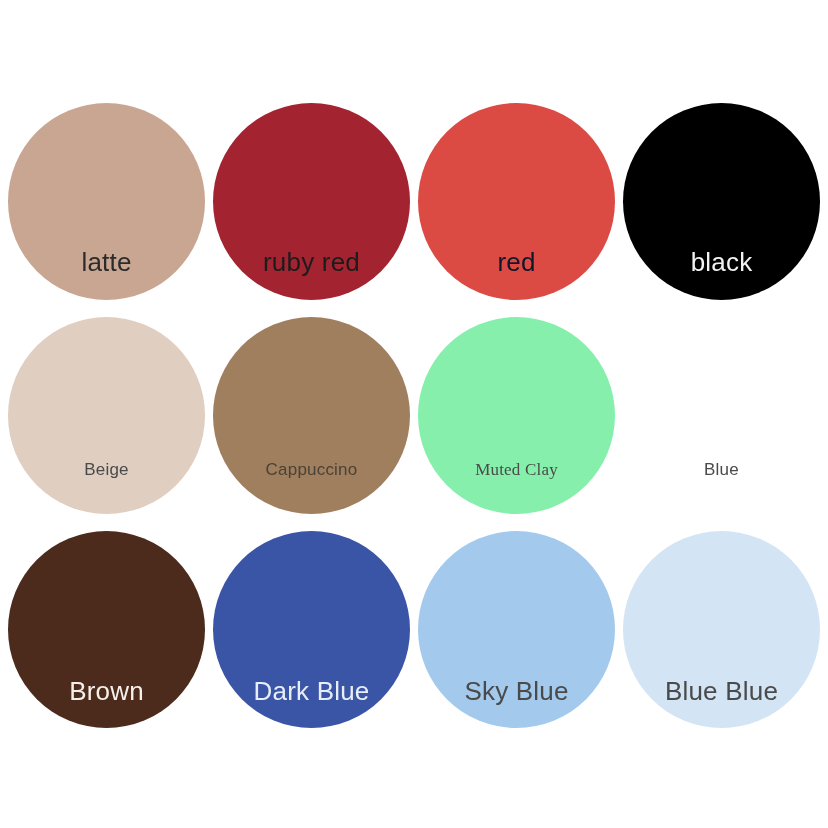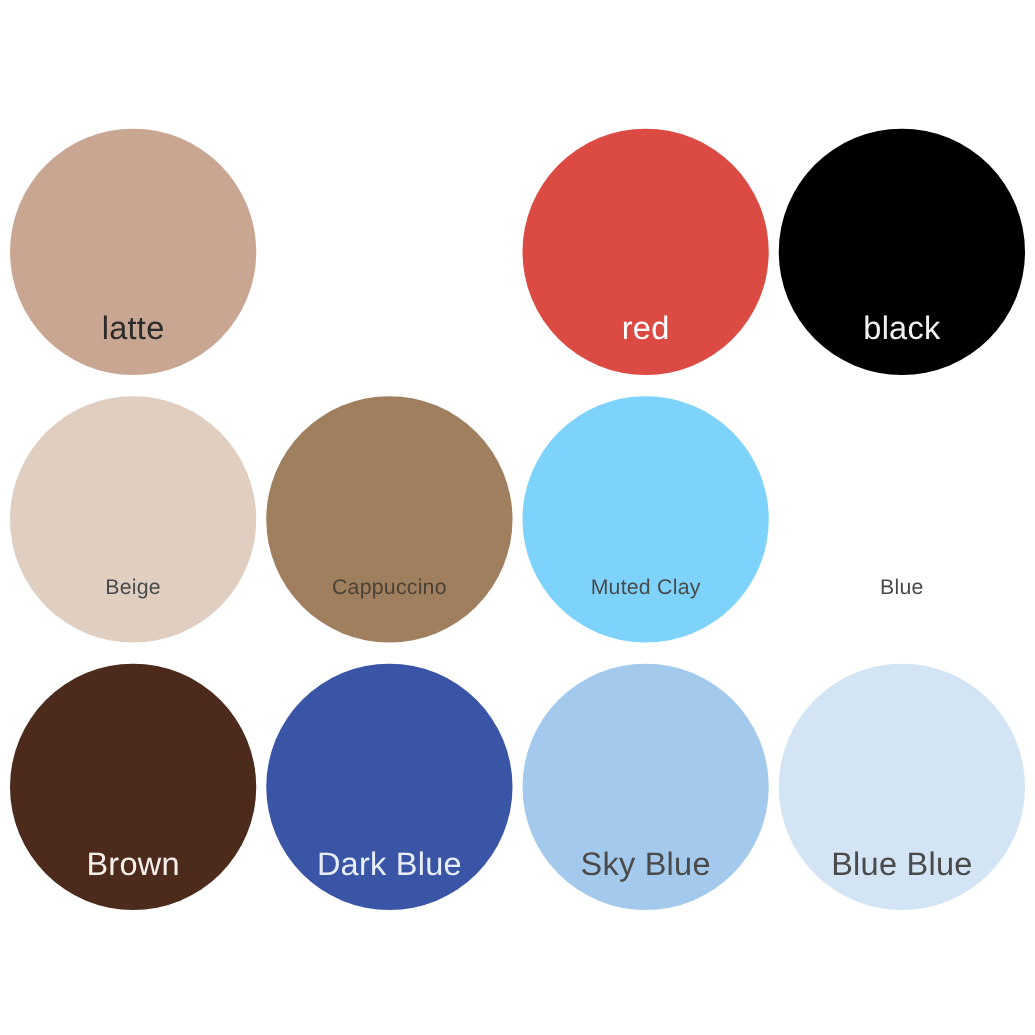--- a/index.html
+++ b/index.html
@@ -77,36 +77,39 @@
 </style>
 </head>
 <body style="background: rgb(255, 255, 255);">
 
 <div id="palette-board" style="background: rgb(255, 255, 255);">
 
   <div class="swatch-row" id="swatch-row-1">
     <div class="swatch swatch-col-0" style="background: rgb(201, 166, 146);">
       <span class="swatch-label" style="color: rgb(43, 43, 43);">latte</span>
     </div>
+    <div class="swatch swatch-col-1" style="background: rgb(163, 36, 48);">
+      <span class="swatch-label" style="color: rgb(28, 28, 28);">ruby red</span>
+    </div>
     <div class="swatch swatch-col-2" style="background: rgb(220, 74, 68);">
-      <span class="swatch-label" style="color: #ffffff;">red</span>
+      <span class="swatch-label" style="color: #0f172a;">red</span>
     </div>
     <div class="swatch swatch-col-3" style="background: rgb(0, 0, 0);">
       <span class="swatch-label" style="color: rgb(242, 242, 242);">black</span>
     </div>
   </div>
 
   <div class="swatch-row" id="swatch-row-2">
     <div class="swatch swatch-col-0" style="background: rgb(224, 206, 192);">
       <span class="swatch-label" style="color: rgb(74, 74, 74);">Beige</span>
     </div>
     <div class="swatch swatch-col-1" style="background: rgb(160, 127, 94);">
       <span class="swatch-label" style="color: rgb(74, 66, 54);">Cappuccino</span>
     </div>
-    <div class="swatch swatch-col-2" style="background: #7dd3fc;">
+    <div class="swatch swatch-col-2" style="background: #86efac; font-family: Liberation Serif, serif;">
       <span class="swatch-label" style="color: rgb(74, 74, 74);">Muted Clay</span>
     </div>
     <div class="swatch swatch-col-3 swatch-invisible" style="background: rgb(255, 255, 255);">
       <span class="swatch-label" style="color: rgb(74, 74, 74);">Blue</span>
     </div>
   </div>
 
   <div class="swatch-row" id="swatch-row-3">
     <div class="swatch swatch-col-1" style="background: rgb(58, 85, 165);">
       <span class="swatch-label" style="color: rgb(232, 238, 248);">Dark Blue</span>

